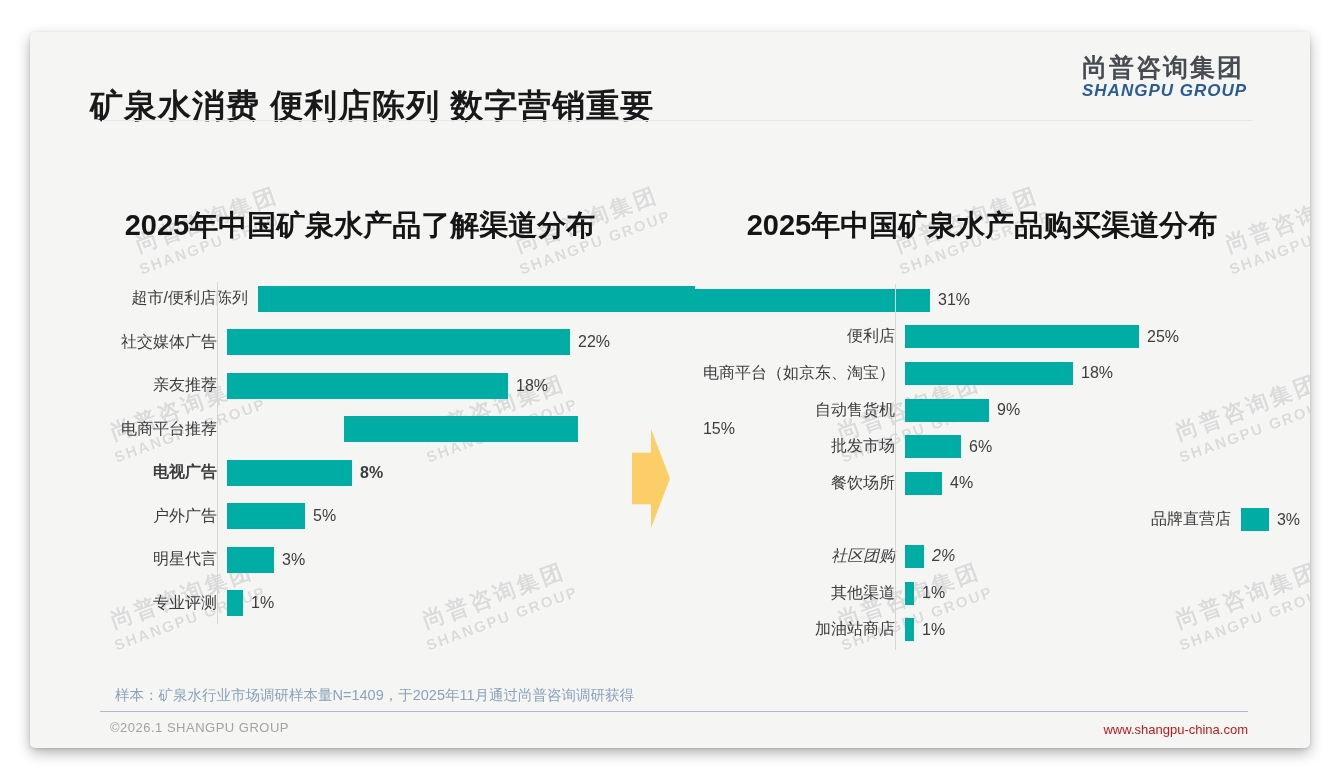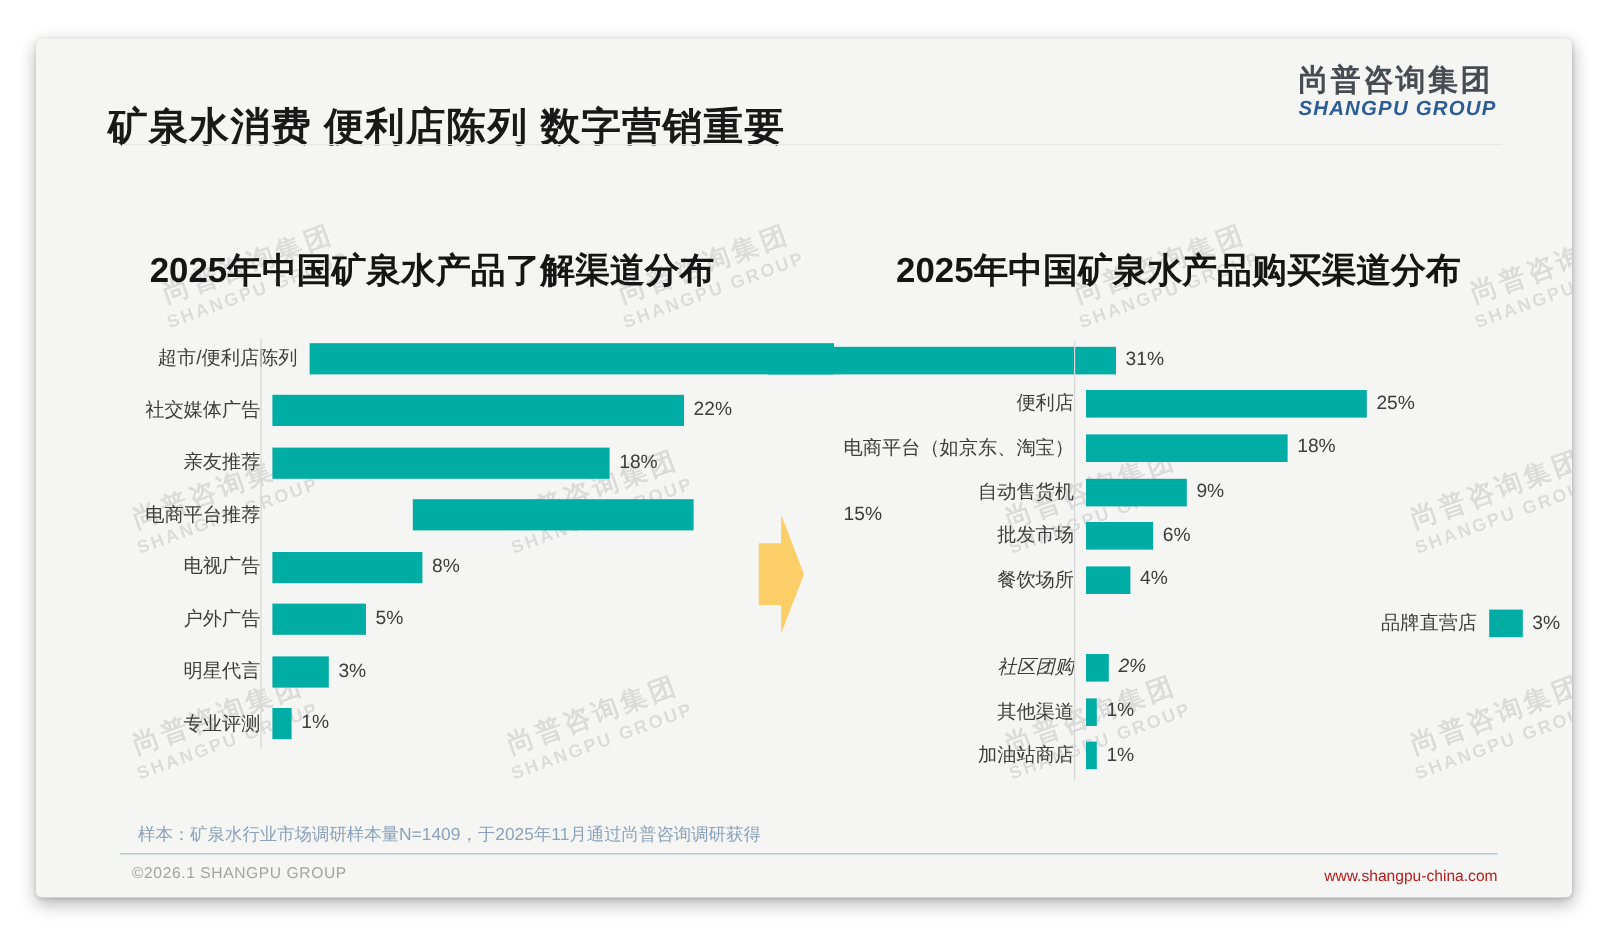--- a/index.html
+++ b/index.html
@@ -117,21 +117,21 @@
       <div class="row" style="height: 43.5px;">
         <div class="lab" style="width: 142px;">亲友推荐</div>
         <div class="bar" style="width: 281px; height: 26px; background: rgb(0, 173, 164);"></div>
         <div class="val">18%</div>
       </div>
       <div class="row" style="height: 43.5px; justify-content: space-between;">
         <div class="lab" style="width: 142px;">电商平台推荐</div>
         <div class="bar" style="width: 234px; height: 26px; background: rgb(0, 173, 164);"></div>
         <div class="val">15%</div>
       </div>
-      <div class="row" style="height: 43.5px;">
+      <div class="row" style="height: 43.5px; font-weight: bold;">
         <div class="lab" style="width: 142px;">电视广告</div>
         <div class="bar" style="width: 125px; height: 26px; background: rgb(0, 173, 164);"></div>
         <div class="val">8%</div>
       </div>
       <div class="row" style="height: 43.5px;">
         <div class="lab" style="width: 142px;">户外广告</div>
         <div class="bar" style="width: 78px; height: 26px; background: rgb(0, 173, 164);"></div>
         <div class="val">5%</div>
       </div>
       <div class="row" style="height: 43.5px;">

